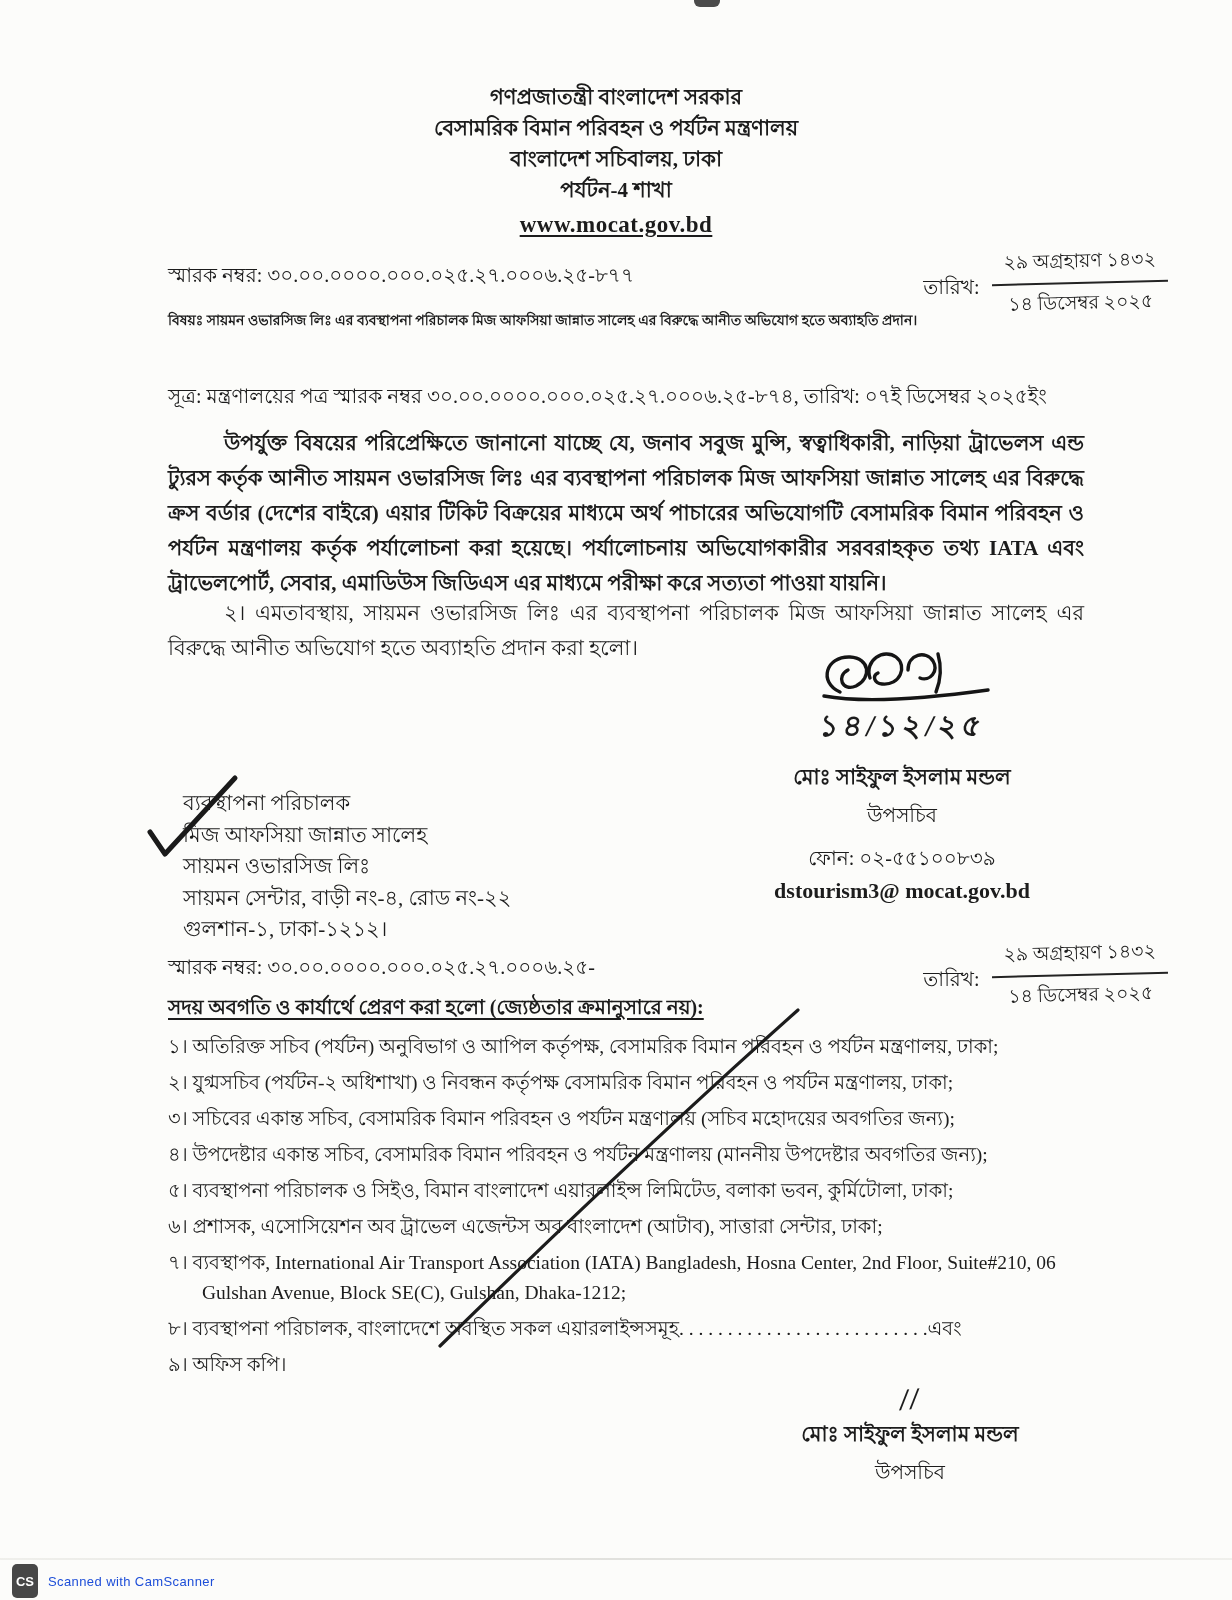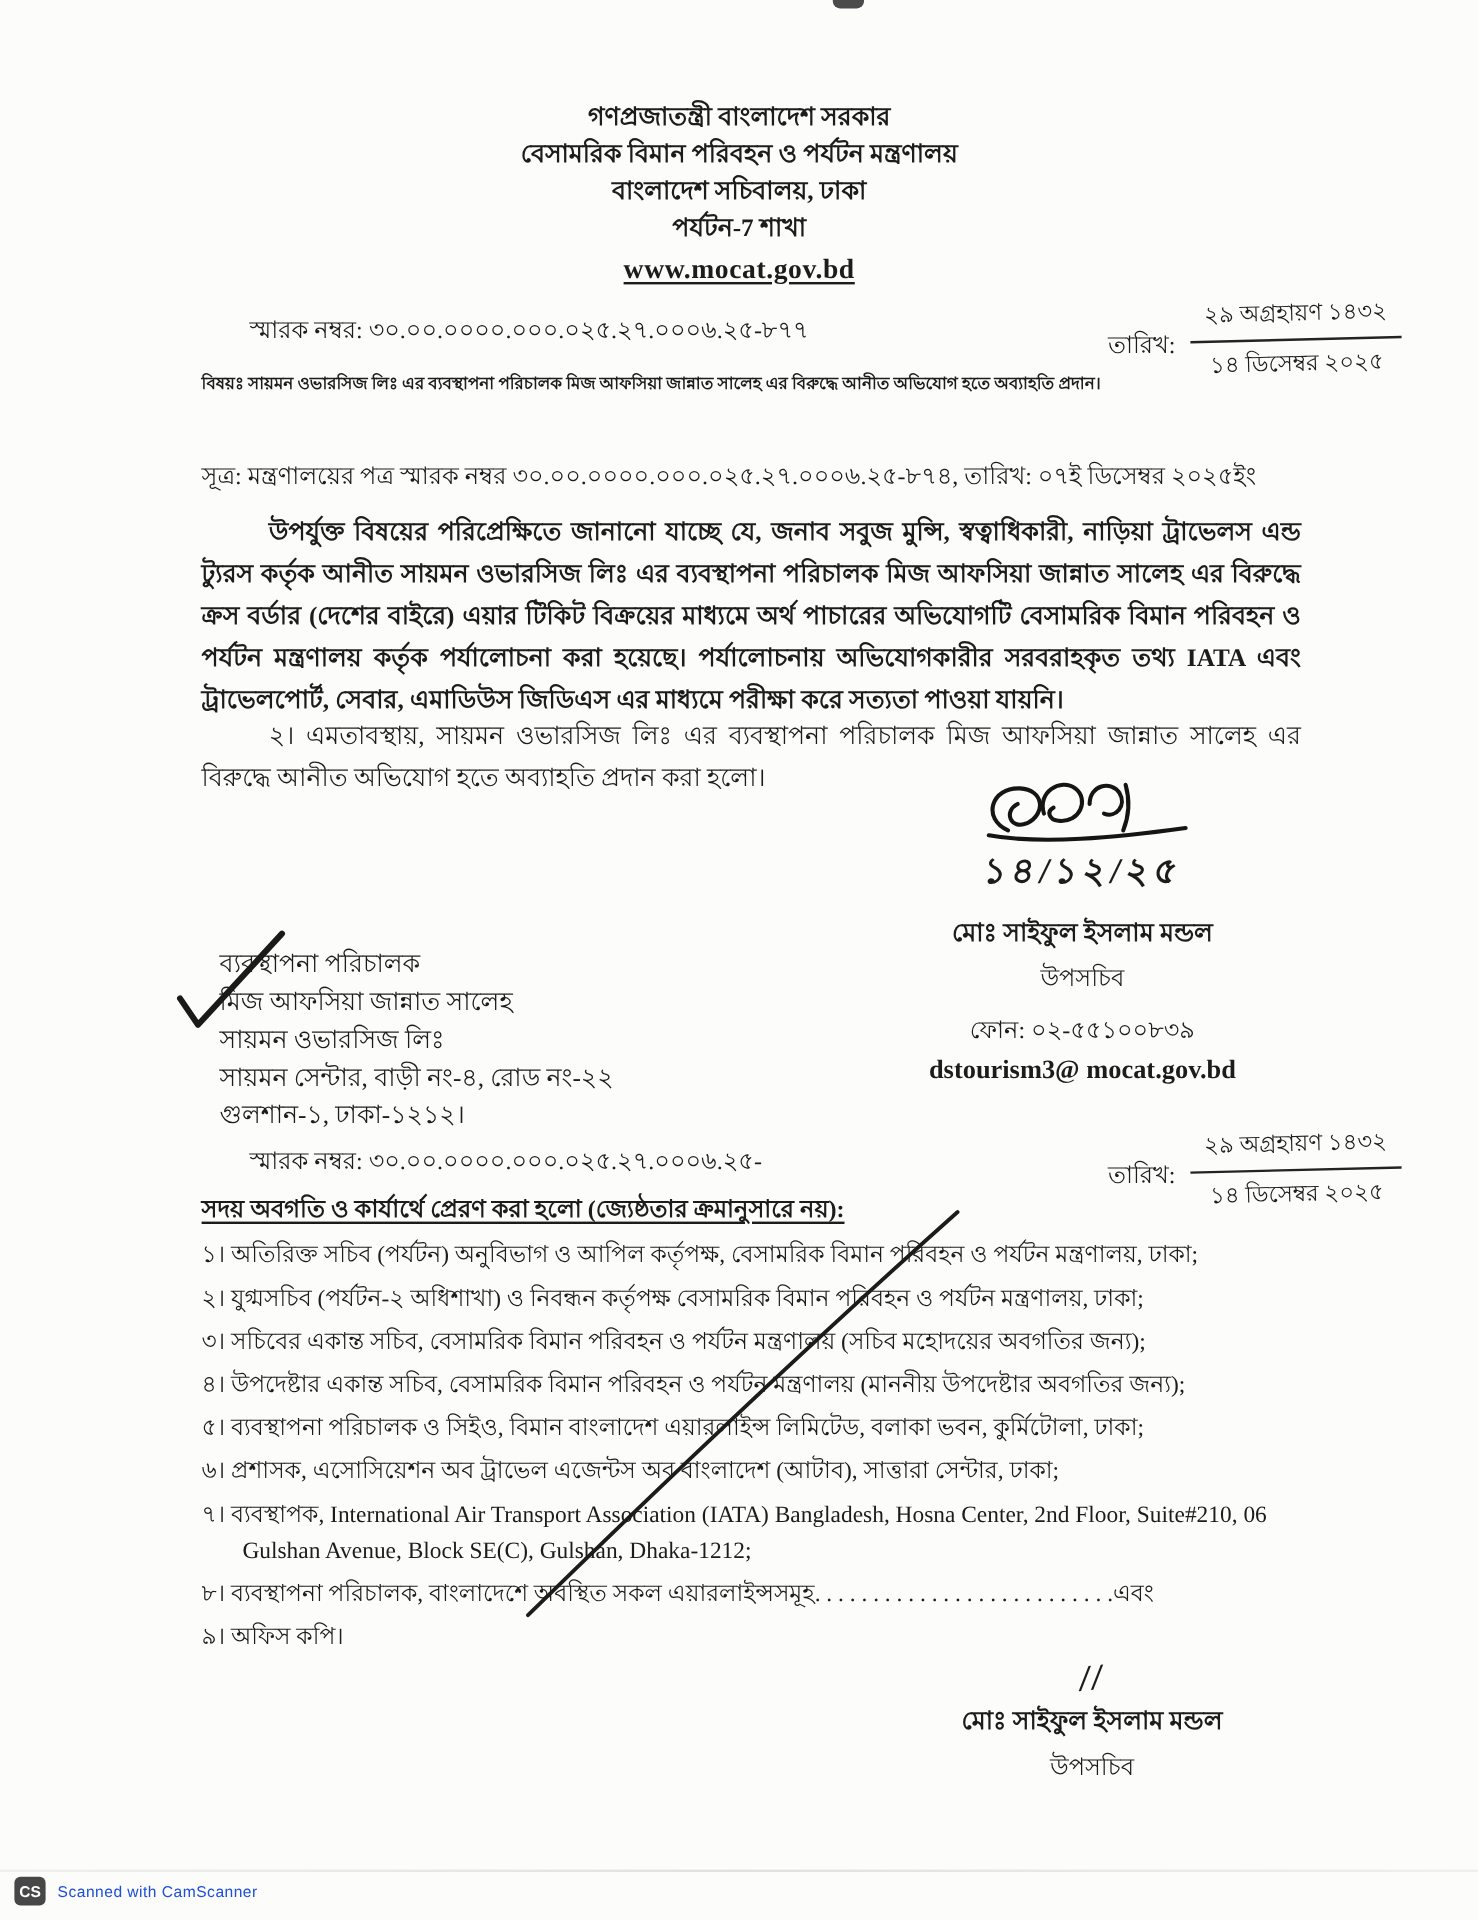--- a/index.html
+++ b/index.html
@@ -8,21 +8,21 @@
     background:#fcfcfa; overflow:hidden;
     font-family:"Liberation Serif","DejaVu Serif",serif;
     color:#1c1c1c;
   }
   .header { position:absolute; top:82px; left:0; width:100%; text-align:center;
     font-size:21px; line-height:31px; font-weight:700; }
   .header .website { font-size:23px; margin-top:3px; text-decoration:underline;
     text-underline-offset:3px; letter-spacing:.5px; }
 
   .memo-row { position:absolute; left:168px; right:64px; display:flex;
-    justify-content:space-between; align-items:flex-start; font-size:20px;margin-left:40px; }
+    justify-content:space-between; align-items:flex-start; font-size:20px; }
   .memo-row.first { top:246px; }
   .memo-row.second { top:938px; }
   .memo-label { padding-top:14px; }
   .date-block { display:flex; align-items:center; gap:12px; }
   .date-label { padding-top:10px; }
   .frac { text-align:center; font-size:19px; transform:rotate(-1.4deg); }
   .frac-top { padding:0 12px 4px; border-bottom:2px solid #232323; }
   .frac-bot { padding-top:4px; }
 
   .subject { position:absolute; top:302px; left:168px; width:916px;
@@ -59,37 +59,37 @@
   .fs-name { font-size:21px; font-weight:700; margin-top:2px; }
   .fs-title { font-size:20px; margin-top:4px; }
 
   .scan-edge { position:absolute; top:1558px; left:0; width:100%; height:2px;
     background:linear-gradient(90deg,#eeeeea,#dededa,#eeeeea); opacity:.9; }
   .top-smudge { position:absolute; top:0; left:694px; width:26px; height:7px;
     background:#4b4b4b; border-radius:0 0 6px 6px; }
 
   .watermark { position:absolute; left:12px; top:1564px; display:flex;
     align-items:center; gap:10px; font-family:"Liberation Sans","DejaVu Sans",sans-serif; }
-  .cs-logo { width:26px; height:24px; background:#474747; color:#ffffff; border-radius:5px;
+  .cs-logo { width:26px; height:34px; background:#474747; color:#ffffff; border-radius:5px;
     display:flex; align-items:center; justify-content:center;
     font-size:13px; font-weight:700; }
   .wm-text { color:#1d4ed8; font-size:13px; letter-spacing:.4px; }
 </style>
 </head>
 <body>
 
 <div class="page">
 
   <div class="top-smudge"></div>
 
   <div class="header">
     <div>গণপ্রজাতন্ত্রী বাংলাদেশ সরকার</div>
     <div>বেসামরিক বিমান পরিবহন ও পর্যটন মন্ত্রণালয়</div>
     <div>বাংলাদেশ সচিবালয়, ঢাকা</div>
-    <div>পর্যটন-7 শাখা</div>
+    <div>পর্যটন-4 শাখা</div>
     <div class="website">www.mocat.gov.bd</div>
   </div>
 
   <div class="memo-row first">
     <div class="memo-label">স্মারক নম্বর: ৩০.০০.০০০০.০০০.০২৫.২৭.০০০৬.২৫-৮৭৭</div>
     <div class="date-block">
       <div class="date-label">তারিখ:</div>
       <div class="frac">
         <div class="frac-top">২৯ অগ্রহায়ণ ১৪৩২</div>
         <div class="frac-bot">১৪ ডিসেম্বর ২০২৫</div>

